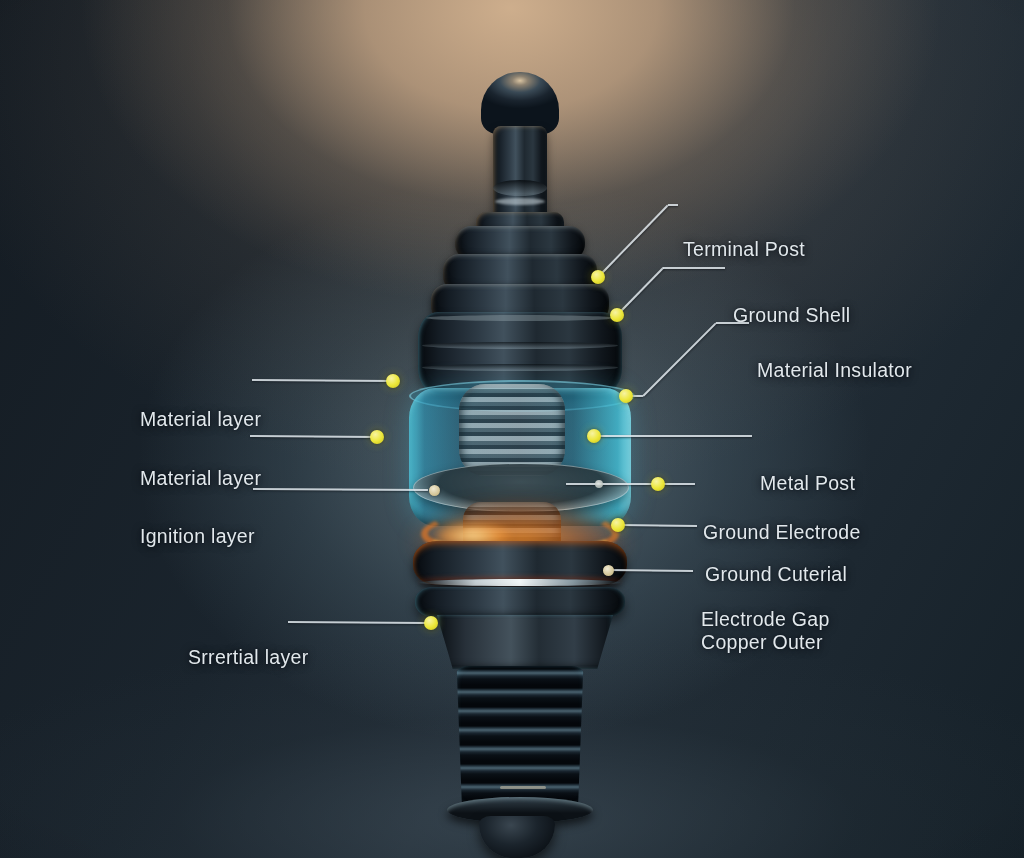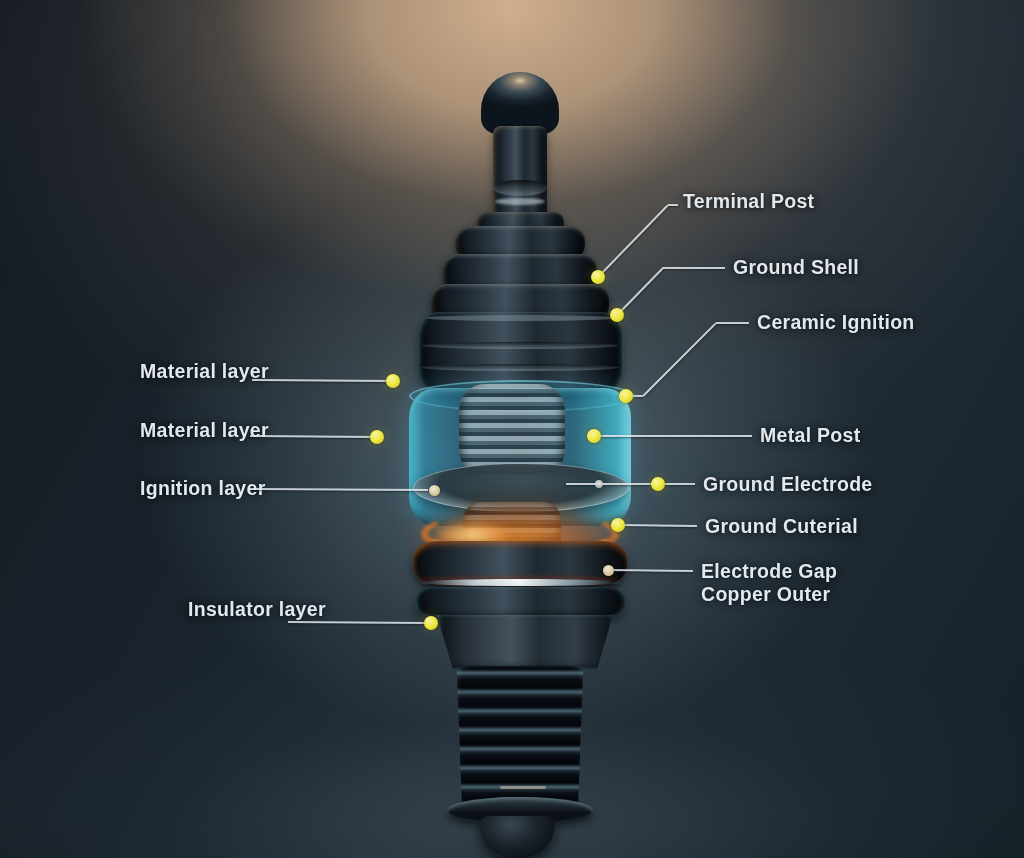--- a/index.html
+++ b/index.html
@@ -54,22 +54,22 @@
   .bthreads{border-radius:14px;clip-path:polygon(2% 0,98% 0,94% 100%,6% 100%);
     background:repeating-linear-gradient(180deg,#04070b 0px,#04070b 3px,#24343f 5px,#4a626f 7px,#1a2630 10px,#0a1016 13px,#04070b 19px);
     box-shadow:inset 4px 0 6px -3px rgba(120,195,220,.4), inset -4px 0 6px -3px rgba(110,180,205,.3);}
   .glint{border-radius:2px;background:rgba(208,196,172,.55);filter:blur(.5px);}
   .flare{border-radius:50%;background:linear-gradient(180deg,#32404a 0%,#0c1116 62%);
     box-shadow:inset 0 3px 4px -1px rgba(165,195,205,.45), 0 5px 9px rgba(0,0,0,.6);}
   .tip{border-radius:14px 14px 40px 40px/10px 10px 40px 40px;
     background:radial-gradient(ellipse at 42% 22%,#3a4650 0%,#1b242c 42%,#070b10 88%);
     box-shadow:0 6px 12px rgba(0,0,0,.6);}
   
-  .callout-text{position:absolute;color:#e2e8ec;font-size:19.5px;line-height:23px;font-weight:700;
-    letter-spacing:.3px;white-space:nowrap;text-shadow:0 1px 9px rgba(4,9,15,.8),0 0 2px rgba(4,9,15,.5);}
+  .callout-text{position:absolute;color:#e2e8ec;font-size:19.5px;line-height:23px;font-weight:400;
+    letter-spacing:.3px;white-space:nowrap;text-shadow:0 1px 9px rgba(4,9,15,.8),0 0 2px rgba(4,9,15,.5);margin-top:48px;}
   .leader{position:absolute;height:1.6px;background:rgba(224,232,236,.85);transform-origin:0 50%;
     box-shadow:0 1px 2px rgba(5,10,16,.5);}
   .dot{position:absolute;border-radius:50%;}
   .dot.yellow{width:14px;height:14px;background:radial-gradient(circle at 38% 32%,#f7f3a2 0%,#ece73a 52%,#c9bf18 100%);
     box-shadow:0 0 4px rgba(0,0,0,.5),0 0 9px rgba(235,230,60,.35);}
   .dot.pale{width:11px;height:11px;background:radial-gradient(circle at 40% 34%,#f0ead3,#d2c394 65%,#a1966b 100%);
     box-shadow:0 0 3px rgba(0,0,0,.45);}
   .dot.tiny{width:8px;height:8px;background:radial-gradient(circle at 42% 36%,#e8ece9,#b9c2bd 70%,#7e8a86 100%);opacity:.9;}
 </style>
 </head>
@@ -115,21 +115,21 @@
       <div class="leader" style="left: 598px; top: 276.2px; width: 100.419px; transform: rotate(-0.799482rad);"></div>
       <div class="leader" style="left: 668px; top: 204.2px; width: 10px; transform: rotate(0rad);"></div>
       <div class="dot yellow" style="left: 591px; top: 270px;"></div>
       <div class="callout-text" style="left: 733px; top: 256px;">
         <div>Ground Shell</div>
       </div>
       <div class="leader" style="left: 617px; top: 314.2px; width: 65.7647px; transform: rotate(-0.79615rad);"></div>
       <div class="leader" style="left: 663px; top: 267.2px; width: 62px; transform: rotate(0rad);"></div>
       <div class="dot yellow" style="left: 610px; top: 308px;"></div>
       <div class="callout-text" style="left: 757px; top: 311px;">
-        <div>Ceramic Ignition</div>
+        <div>Material Insulator</div>
       </div>
       <div class="leader" style="left: 626px; top: 395.2px; width: 17px; transform: rotate(0rad);"></div>
       <div class="leader" style="left: 643px; top: 395.2px; width: 103.238px; transform: rotate(-0.785398rad);"></div>
       <div class="leader" style="left: 716px; top: 322.2px; width: 33px; transform: rotate(0rad);"></div>
       <div class="dot yellow" style="left: 619px; top: 389px;"></div>
       <div class="callout-text" style="left: 760px; top: 424px;">
         <div>Metal Post</div>
       </div>
       <div class="leader" style="left: 594px; top: 435.2px; width: 158px; transform: rotate(0rad);"></div>
       <div class="dot yellow" style="left: 587px; top: 429px;"></div>
@@ -159,19 +159,19 @@
         <div>Material layer</div>
       </div>
       <div class="leader" style="left: 250px; top: 435.2px; width: 127.004px; transform: rotate(0.0078738rad);"></div>
       <div class="dot yellow" style="left: 370px; top: 430px;"></div>
       <div class="callout-text" style="left: 140px; top: 477px;">
         <div>Ignition layer</div>
       </div>
       <div class="leader" style="left: 253px; top: 488.2px; width: 175.003px; transform: rotate(0.0057142rad);"></div>
       <div class="dot pale" style="left: 428.5px; top: 484.5px;"></div>
       <div class="callout-text" style="left: 188px; top: 598px;">
-        <div>Insulator layer</div>
+        <div>Srrertial layer</div>
       </div>
       <div class="leader" style="left: 288px; top: 621.2px; width: 139.004px; transform: rotate(0.0071941rad);"></div>
       <div class="dot yellow" style="left: 424px; top: 616px;"></div>
     </div>
 
 </div>
 
 </body></html>

